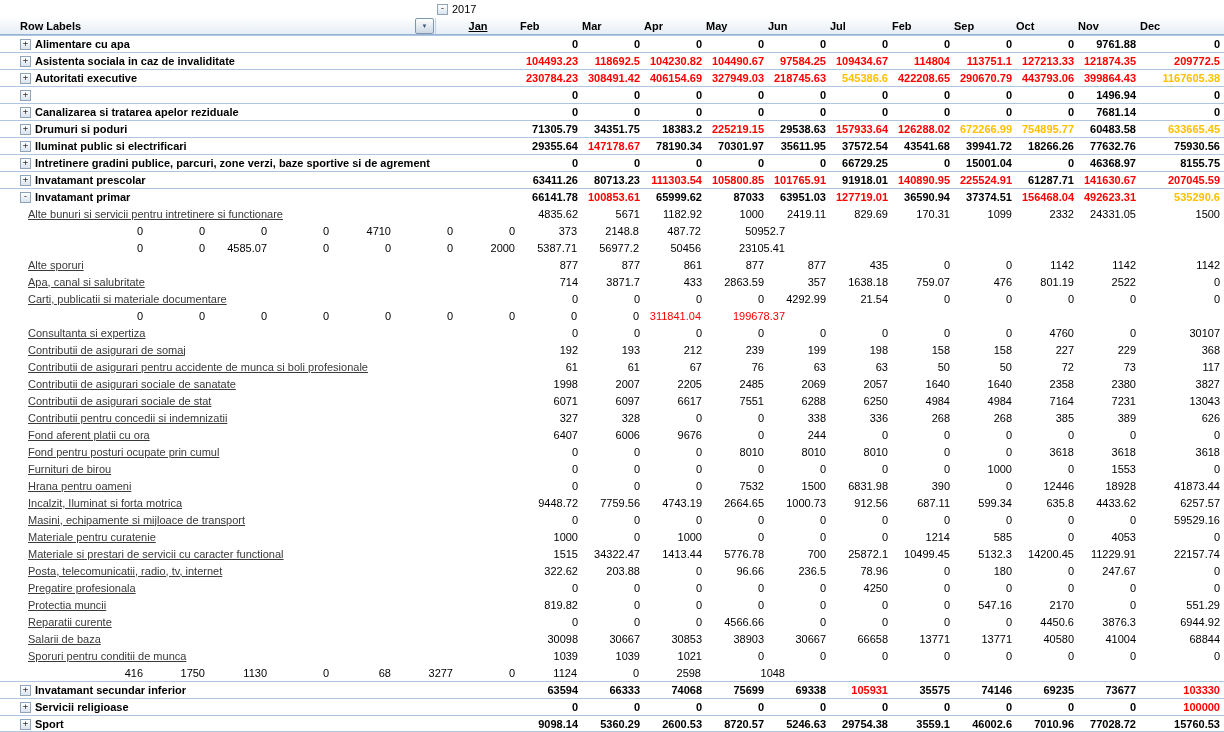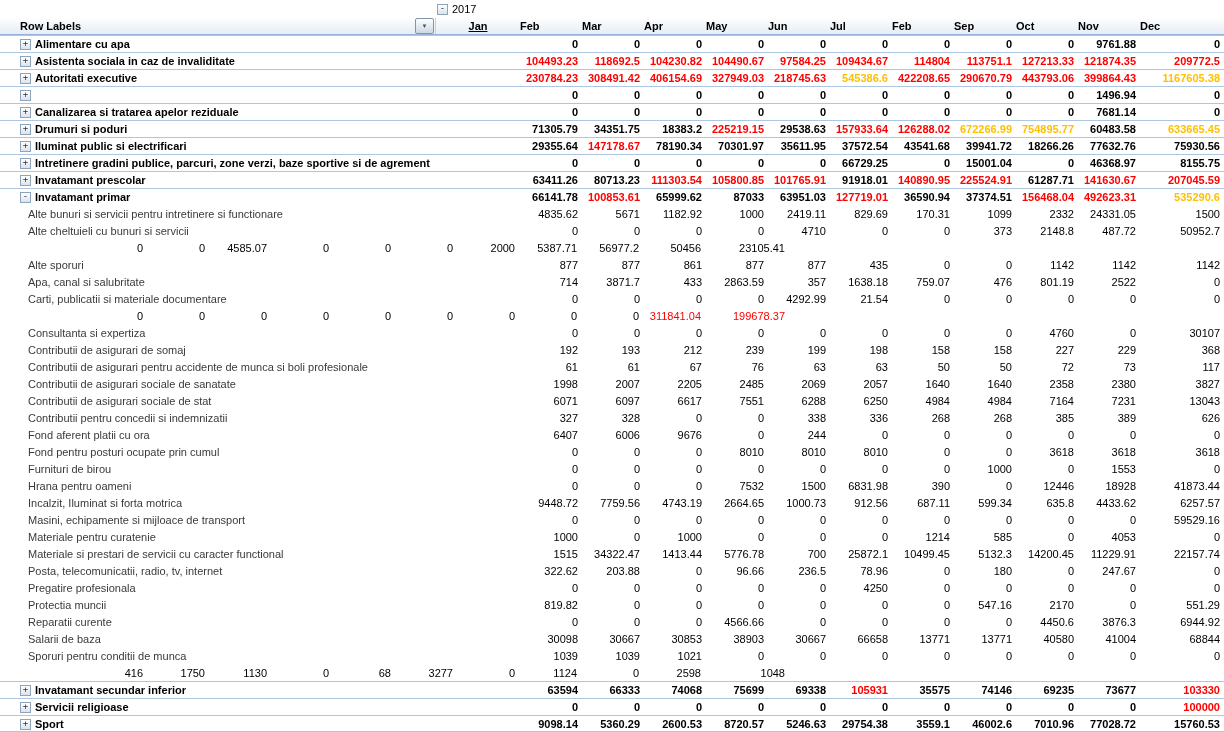--- a/index.html
+++ b/index.html
@@ -19,21 +19,21 @@
   .col-mid{flex:0 0 62px;width:62px;}
   .col-dec{flex:0 0 84px;width:84px;}
   .val{text-align:right;padding-right:4px;}
   .head{font-weight:bold;}
   .head.col-jan{text-align:center;padding-left:0;border-left:1px solid #c4d3e3;text-decoration:underline;}
   .header-row{
     background:linear-gradient(#fdfefe,#e6edf5);
     border-bottom:1px solid #95b3d7;font-weight:bold;
   }
   .data-row.cat{font-weight:bold;border-top:1px solid #aec6e0;}
-  .data-row.item .label-col{padding-left:28px;color:#3a3a3a;}
+  .data-row.item .label-col{padding-left:28px;color:#3a3a3a;text-decoration:underline;}
   .toggle-box{
     flex:0 0 9px;width:9px;height:9px;border:1px solid #8ea4bb;
     background:linear-gradient(#ffffff,#dbe3ed);
     font-size:9px;line-height:7px;text-align:center;color:#333;
     font-weight:normal;display:inline-block;font-family:"DejaVu Sans Mono",monospace;
   }
   .year{font-weight:normal;margin-left:4px;}
   .filter-btn{
     position:absolute;right:1px;top:50%;transform:translateY(-50%);
     width:17px;height:14px;border:1px solid #7f96ad;border-radius:2px;
@@ -263,23 +263,20 @@
         <div class="cell val col-mid">1000</div>
         <div class="cell val col-mid">2419.11</div>
         <div class="cell val col-mid">829.69</div>
         <div class="cell val col-mid">170.31</div>
         <div class="cell val col-mid">1099</div>
         <div class="cell val col-mid">2332</div>
         <div class="cell val col-mid">24331.05</div>
         <div class="cell val col-dec">1500</div>
       </div>
       <div class="row data-row item">
-        <div class="cell label-col">
-          <span>Alte cheltuieli cu bunuri si servicii</span>
-        </div>
         <div class="cell val col-jan"></div>
         <div class="cell val col-mid">0</div>
         <div class="cell val col-mid">0</div>
         <div class="cell val col-mid">0</div>
         <div class="cell val col-mid">0</div>
         <div class="cell val col-mid">4710</div>
         <div class="cell val col-mid">0</div>
         <div class="cell val col-mid">0</div>
         <div class="cell val col-mid">373</div>
         <div class="cell val col-mid">2148.8</div>

